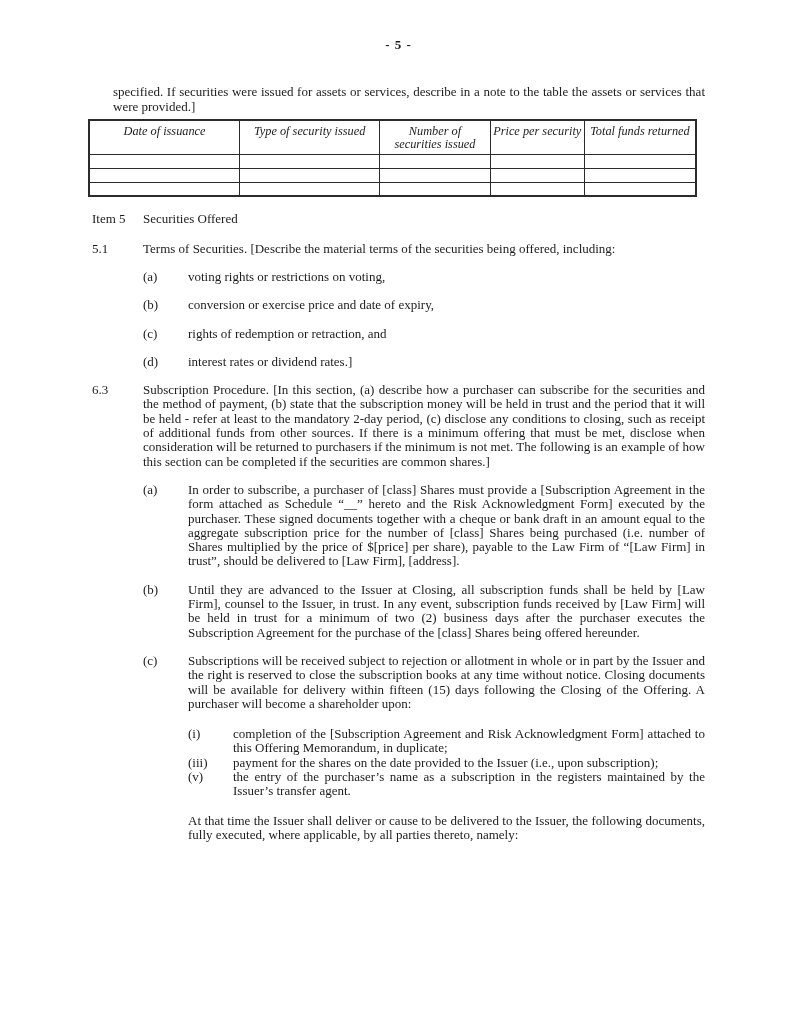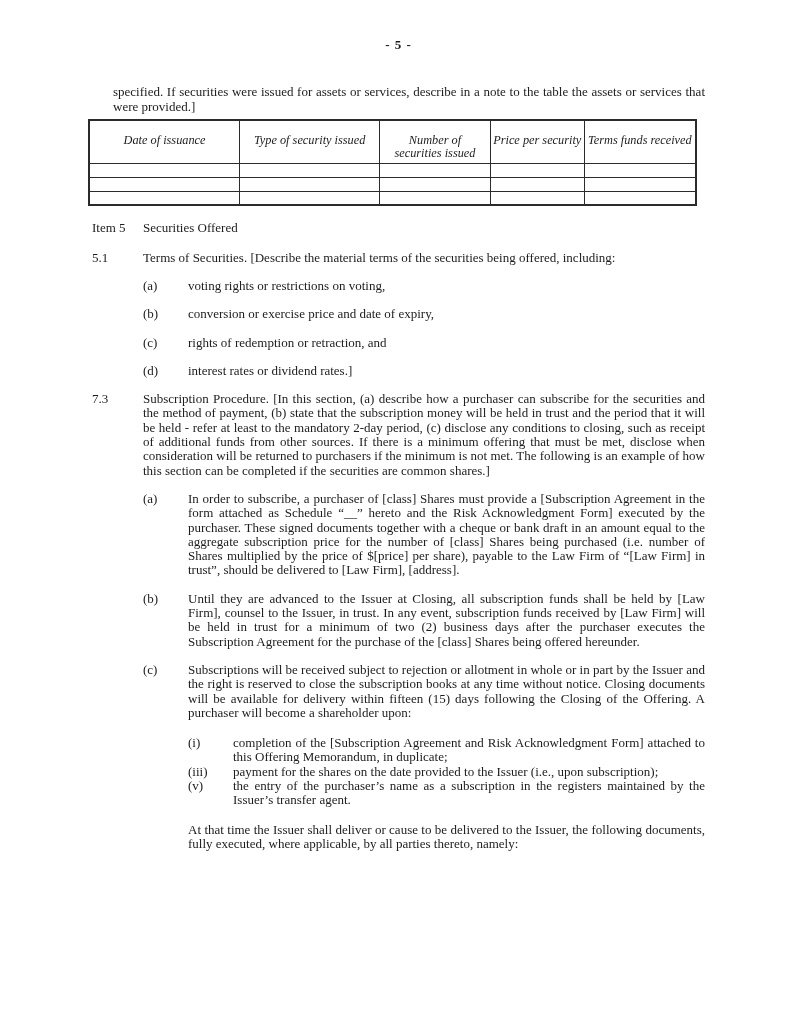--- a/index.html
+++ b/index.html
@@ -43,21 +43,21 @@
   }
   table.doc-table { border: 2px solid #2b2b2b; }
   table.doc-table th {
     font-style: italic;
     font-weight: normal;
     font-size: 12.3px;
     line-height: 13.5px;
     text-align: center;
     vertical-align: top;
     white-space: pre-line;
-    padding: 13px 2px 2px 2px;
+    padding: 4px 2px 2px 2px;
     height: 30px;
   }
   table.doc-table td { height: 14px; }
   
   .row { display: flex; margin-bottom: 14px; }
   .num-col { width: 51px; flex: 0 0 51px; }
   .body-col { flex: 1 1 auto; text-align: justify; }
   .item-heading { font-weight: normal; margin-bottom: 15px; margin-top: 0; }
   .ital { }
   
@@ -87,21 +87,21 @@
         <col style="width:15.5%">
         <col style="width:18.4%">
       </colgroup>
       <thead>
         <tr>
           <th>Date of issuance</th>
           <th>Type of security issued</th>
           <th>Number of
 securities issued</th>
           <th>Price per security</th>
-          <th>Terms funds received</th>
+          <th>Total funds returned</th>
         </tr>
       </thead>
       <tbody>
         <tr>
           <td></td>
             <td></td>
             <td></td>
             <td></td>
             <td></td>
         </tr>
@@ -143,21 +143,21 @@
     <div class="list-item">
       <span class="li-label">(c)</span>
       <span class="li-text">rights of redemption or retraction, and</span>
     </div>
     <div class="list-item">
       <span class="li-label">(d)</span>
       <span class="li-text">interest rates or dividend rates.]</span>
     </div>
 
     <div class="row">
-      <span class="num-col">7.3</span>
+      <span class="num-col">6.3</span>
       <span class="body-col"><span class="ital">Subscription Procedure.</span><span> [In this section, (a) describe how a purchaser can subscribe for the securities and the method of payment, (b) state that the subscription money will be held in trust and the period that it will be held - refer at least to the mandatory 2-day period, (c) disclose any conditions to closing, such as receipt of additional funds from other sources. If there is a minimum offering that must be met, disclose when consideration will be returned to purchasers if the minimum is not met. The following is an example of how this section can be completed if the securities are common shares.]</span></span>
     </div>
 
     <div class="list-item">
       <span class="li-label">(a)</span>
       <span class="li-text">In order to subscribe, a purchaser of [class] Shares must provide a [Subscription Agreement in the form attached as Schedule “__” hereto and the Risk Acknowledgment Form] executed by the purchaser. These signed documents together with a cheque or bank draft in an amount equal to the aggregate subscription price for the number of [class] Shares being purchased (i.e. number of Shares multiplied by the price of $[price] per share), payable to the Law Firm of “[Law Firm] in trust”, should be delivered to [Law Firm], [address].</span>
     </div>
     <div class="list-item">
       <span class="li-label">(b)</span>
       <span class="li-text">Until they are advanced to the Issuer at Closing, all subscription funds shall be held by [Law Firm], counsel to the Issuer, in trust. In any event, subscription funds received by [Law Firm] will be held in trust for a minimum of two (2) business days after the purchaser executes the Subscription Agreement for the purchase of the [class] Shares being offered hereunder.</span>

